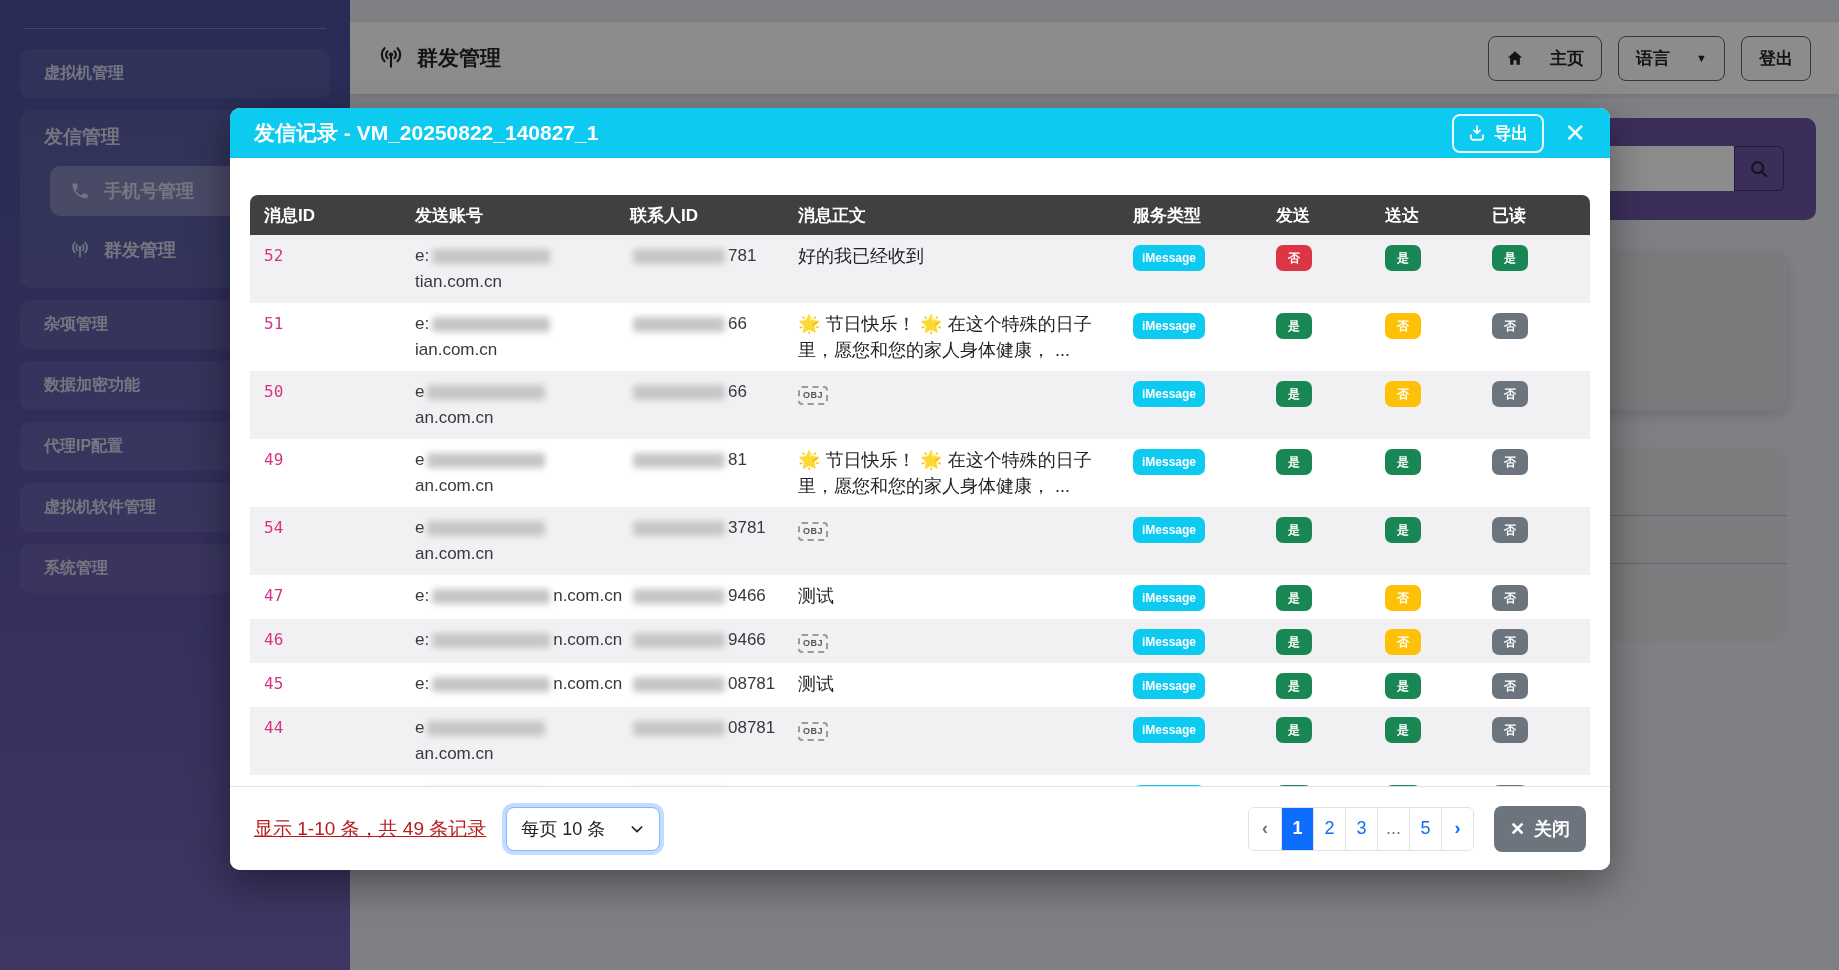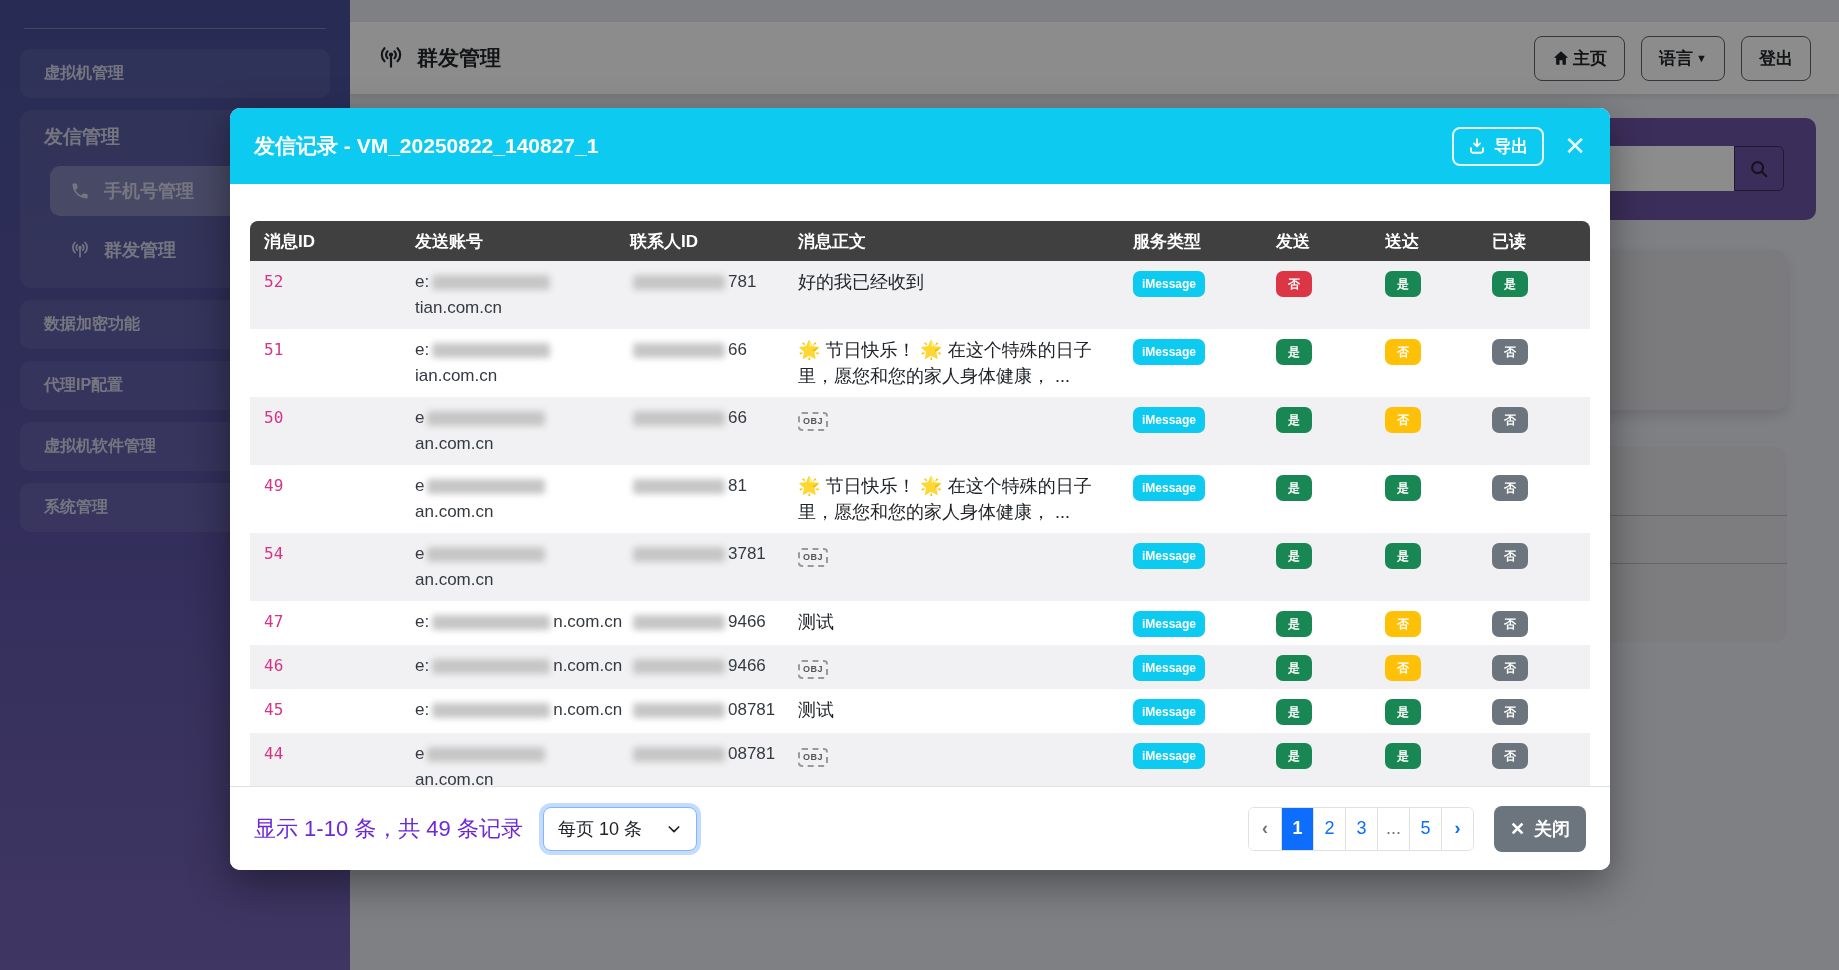--- a/index.html
+++ b/index.html
@@ -21,42 +21,42 @@
   .sub-icon { width:20px; height:20px; flex:0 0 auto; }
   .sub-icon svg { width:100%; height:100%; }
 
   
   .content { position:absolute; left:350px; top:0; right:0; bottom:0; background:#e8eaf0; }
   .content-header { position:absolute; top:22px; left:0; right:0; height:72px; background:#ffffff;
     box-shadow:0 2px 6px rgba(0,0,0,.10); display:flex; align-items:center; padding:0 28px; }
   .page-title { display:flex; align-items:center; gap:13px; font-size:21px; font-weight:bold; color:#212529; }
   .page-title svg { width:26px; height:26px; }
   .header-buttons { margin-left:auto; display:flex; gap:16px; }
-  .hdr-btn { display:flex; align-items:center; gap:3px; border:1px solid #5d636a; border-radius:8px;
+  .hdr-btn { display:flex; align-items:center; gap:26px; border:1px solid #5d636a; border-radius:8px;
     background:#fff; padding:10px 17px; font-size:17px; color:#212529; cursor:pointer; font-weight:bold;}
   .hdr-btn svg { width:18px; height:18px; }
   .caret { font-size:11px; }
 
   .page-toolbar { position:absolute; top:118px; left:25px; width:1441px; height:102px;
     background:#6d55a7; border-radius:10px; }
   .search-input { position:absolute; top:28px; right:82px; width:290px; height:45px; background:#ffffff;
     border:none; border-radius:6px 0 0 6px; }
   .search-btn { position:absolute; top:28px; right:32px; width:50px; height:45px; background:transparent;
     border:1px solid rgba(0,0,0,.45); border-radius:0 6px 6px 0; display:flex; align-items:center; justify-content:center; cursor:pointer;}
   .search-btn svg { width:22px; height:22px; }
   .bg-card1 { position:absolute; top:250px; left:25px; width:1412px; height:160px; background:#e0e0e5;
     border-radius:12px; box-shadow:0 6px 14px rgba(0,0,0,.12); }
   .bg-card2 { position:absolute; top:447px; left:25px; width:1412px; height:195px; background:#e3e3e8; border-radius:12px; }
   .bg-card2 .line { position:absolute; left:0; right:0; height:1px; background:#b9b9c0; }
 
   
   .overlay { position:absolute; inset:0; background:rgba(0,0,0,.45); z-index:10; }
   .modal { position:absolute; left:230px; top:108px; width:1380px; height:762px; background:#ffffff;
     border-radius:10px; z-index:20; box-shadow:0 14px 40px rgba(0,0,0,.4); }
-  .modal-header { height:76px; background:#0dcaf0; border-radius:10px 10px 0 0; display:flex; align-items:center; padding:0 24px; }
+  .modal-header { height:50px; background:#0dcaf0; border-radius:10px 10px 0 0; display:flex; align-items:center; padding:0 24px; }
   .modal-title { color:#ffffff; font-size:21px; font-weight:bold; }
   .export-btn { margin-left:auto; display:flex; align-items:center; gap:8px; background:transparent;
     border:2px solid rgba(255,255,255,.9); border-radius:8px; color:#ffffff; font-size:17px; font-weight:bold;
     padding:6px 14px; cursor:pointer; }
   .export-btn svg { width:18px; height:18px; }
   .modal-close { margin-left:20px; color:rgba(255,255,255,.9); font-size:26px; line-height:1; cursor:pointer; font-weight:normal;}
 
   .modal-body { padding:37px 20px 0 20px; }
   table.records { width:1340px; border-collapse:separate; border-spacing:0; table-layout:fixed; }
   .col-id{width:165px}.col-acct{width:215px}.col-contact{width:168px}.col-msg{width:335px}
@@ -76,21 +76,21 @@
   .cell-acct, .cell-contact { color:#343a40; font-size:17px; }
   .obj-box { display:inline-block; border:2px dashed #9a9a9a; border-radius:4px; padding:3px 3px;
     font-size:9px; font-weight:bold; color:#555; line-height:1; letter-spacing:.5px; }
   .badge { display:inline-block; min-width:36px; padding:4px 9px; border-radius:7px; text-align:center;
     color:#ffffff; font-size:12px; font-weight:bold; line-height:18px; }
   .badge-cyan{background:#0dcaf0}.badge-green{background:#198754}.badge-red{background:#dc3545}
   .badge-yellow{background:#ffc107}.badge-grey{background:#6c757d}
 
   .modal-footer { position:absolute; left:0; right:0; bottom:0; height:84px; border-top:1px solid #dee2e6;
     display:flex; align-items:center; padding:0 24px; border-radius:0 0 10px 10px; background:#fff;}
-  .footer-summary { font-size:22px; color:#6d28d9; }
+  .footer-summary { font-size:19px; color:#b91c1c;text-decoration:underline; }
   .page-size-select { margin-left:20px; width:154px; height:44px; border:1px solid #86b7fe; border-radius:8px;
     box-shadow:0 0 0 4px rgba(13,110,253,.25); display:flex; align-items:center; justify-content:space-between;
     padding:0 14px; font-size:18px; color:#212529; background:#fff; cursor:pointer; }
   .page-size-select svg { width:16px; height:16px; }
   .pagination { margin-left:auto; display:flex; border:1px solid #dee2e6; border-radius:6px; overflow:hidden; background:#fff;}
   .page-btn { width:32px; height:42px; display:flex; align-items:center; justify-content:center;
     font-size:18px; color:#0d6efd; cursor:pointer; border-left:1px solid #dee2e6; background:#fff; }
   .page-btn:first-child { border-left:none; }
   .page-btn.active { background:#0d6efd; color:#ffffff; font-weight:bold; }
   .page-btn.muted { color:#6c757d; }
@@ -124,20 +124,21 @@
           <path d="M8.8 12.2a4.5 4.5 0 0 1 0-6.4"></path>
             <path d="M15.2 5.8a4.5 4.5 0 0 1 0 6.4"></path>
           <path d="M6 15a8.5 8.5 0 0 1 0-12"></path>
             <path d="M18 3a8.5 8.5 0 0 1 0 12"></path>
           </svg>
       </span>
       <span>群发管理</span>
     </div>
   </div>
 
+  <div class="nav-item">杂项管理</div>
   <div class="nav-item">数据加密功能</div>
   <div class="nav-item">代理IP配置</div>
   <div class="nav-item">虚拟机软件管理</div>
   <div class="nav-item">系统管理</div>
 </div>
 
 <div class="content">
   <div class="content-header">
     <div class="page-title">
       <svg viewBox="0 0 24 24" fill="none" stroke="#212529" stroke-width="2" stroke-linecap="round">

